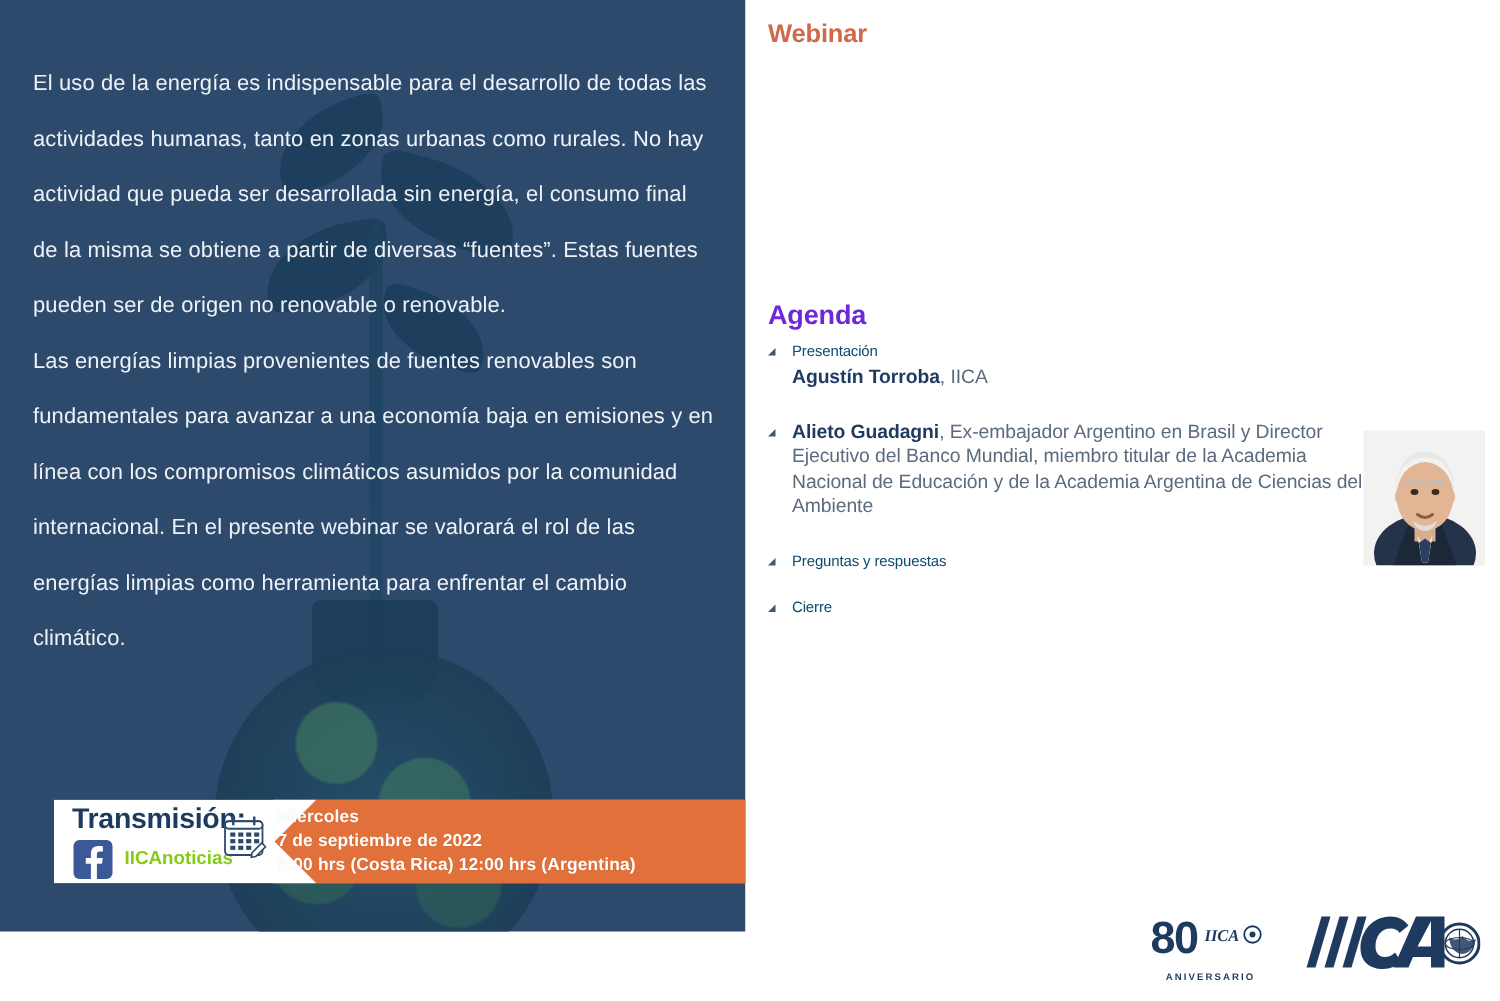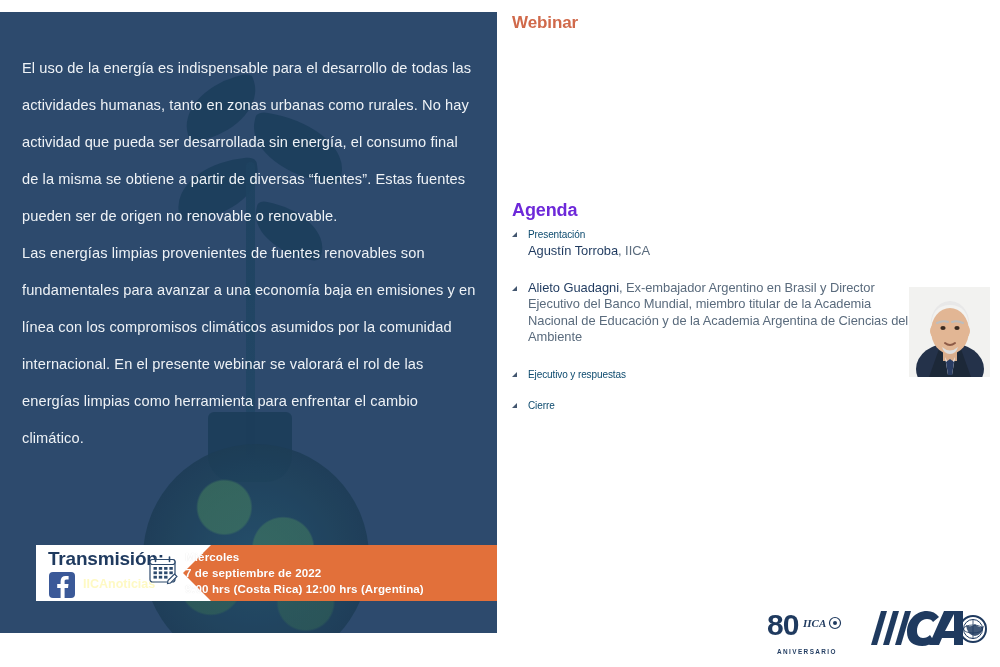--- a/index.html
+++ b/index.html
@@ -11,21 +11,21 @@
   }
   #poster {
     position: relative;
     width: 1000px; height: 667px;
     background: #ffffff;
   }
 
   
   #left-panel {
     position: absolute;
-    left: 0; top: 12px;
+    left: 0; top: 0;
     width: 497px; height: 621px;
     background: #2d4a6d;
     overflow: hidden;
   }
   
   .art-globe {
     position: absolute;
     left: 143px; top: 432px;
     width: 226px; height: 226px;
     border-radius: 50%;
@@ -112,21 +112,21 @@
     width: 26px; height: 26px;
     background: #3b5998;
     border-radius: 4px;
     z-index: 3;
   }
   .fb-icon svg { display: block; }
   .tx-handle {
     position: absolute;
     left: 47px; top: 32px;
     font-size: 12.5px; font-weight: bold;
-    color: #fef9c3;
+    color: #84cc16;
     z-index: 3;
   }
   .cal-icon {
     position: absolute;
     left: 148px; top: 543px;
     width: 30px; height: 30px;
     z-index: 8;
   }
   .tx-date {
     position: absolute;
@@ -212,21 +212,21 @@
     color: #0c4a6e;
     line-height: 17px;
     letter-spacing: -0.1px;
   }
   .agenda-detail {
     font-size: 12.9px;
     color: #5a6b7d;
     line-height: 16.6px;
     letter-spacing: -0.05px;
   }
-  .agenda-detail .strong { font-weight: normal; color: #1f3a5f; margin-top: 12px; }
+  .agenda-detail .strong { font-weight: bold; color: #1f3a5f; margin-top: 12px; }
 
   
   #speaker-photo {
     position: absolute;
     left: 412px; top: 287px;
     width: 81px; height: 90px;
     overflow: hidden;
     background: #f4f4f2;
   }
   #speaker-photo svg { display: block; }
@@ -330,21 +330,21 @@
         <div class="agenda-detail"><span class="strong">Agustín Torroba</span><span>, IICA</span></div>
       </div>
 
       <div class="agenda-item" style="margin-top:20px;">
         <span class="agenda-bullet"></span>
         <div class="agenda-detail"><span class="strong">Alieto Guadagni</span><span>, Ex-embajador Argentino en Brasil y Director Ejecutivo del Banco Mundial, miembro titular de la Academia Nacional de Educación y de la Academia Argentina de Ciencias del Ambiente</span></div>
       </div>
 
       <div class="agenda-item" style="margin-top:20px;">
         <span class="agenda-bullet"></span>
-        <div class="agenda-label">Ejecutivo y respuestas</div>
+        <div class="agenda-label">Preguntas y respuestas</div>
       </div>
 
       <div class="agenda-item" style="margin-top:14px;">
         <span class="agenda-bullet"></span>
         <div class="agenda-label">Cierre</div>
       </div>
 
     </div>
 
     <div id="speaker-photo">

